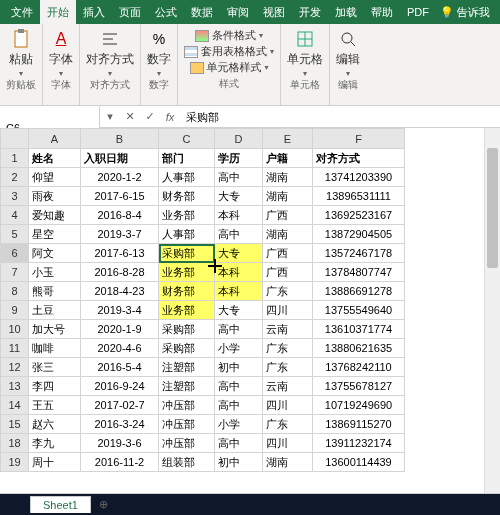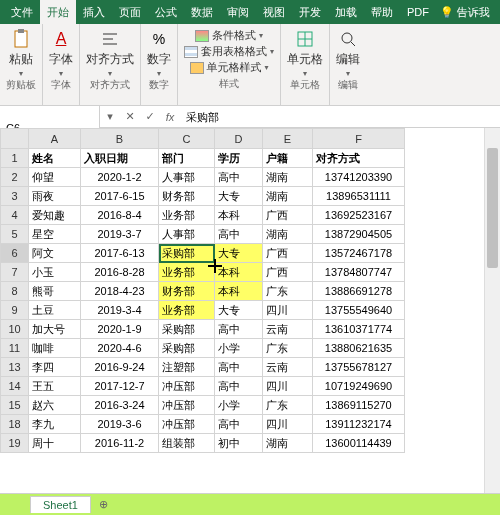--- a/index.html
+++ b/index.html
@@ -25,21 +25,21 @@
 th,td{border:1px solid #d4d4d4;height:19px;padding:0 3px;overflow:hidden;white-space:nowrap;font-size:11px;background:#fff;}
 th{background:#e6e6e6;color:#333;text-align:center;font-weight:normal;}
 .rowhdr{background:#e6e6e6;text-align:center;width:28px;}
 .colA{width:52px;}.colB{width:78px;}.colC{width:56px;}.colD{width:48px;}.colE{width:50px;}.colF{width:92px;}
 .sel-row th.rowhdr{background:#d2d2d2;}
 .hdr-row th{height:20px;}
 .data td{text-align:left;}
 .data td.r{text-align:center;}
 .hl{background:#ffff66 !important;}
 .active-cell{outline:2px solid #217346;outline-offset:-2px;position:relative;z-index:2;}
-.sheet-tabs{position:absolute;bottom:0;left:0;right:0;height:22px;background:#bef264;border-top:1px solid #d0d0d0;display:flex;align-items:center;padding-left:30px;}
+.sheet-tabs{position:absolute;bottom:0;left:0;right:0;height:22px;background:#0f172a;border-top:1px solid #d0d0d0;display:flex;align-items:center;padding-left:30px;}
 .sheet-tab{background:#fff;border:1px solid #ccc;border-bottom:none;padding:2px 12px;font-size:11px;color:#217346;}
 .sheet-add{padding:2px 8px;color:#666;}
 .cross-cursor{position:absolute;width:14px;height:14px;pointer-events:none;z-index:5;}
 .cross-cursor::before,.cross-cursor::after{content:"";position:absolute;background:#000;}
 .cross-cursor::before{left:6px;top:0;width:2px;height:14px;}
 .cross-cursor::after{top:6px;left:0;height:2px;width:14px;}
 .styles-col{display:flex;flex-direction:column;gap:1px;align-items:center;padding:2px 0;}
 .styles-item{display:flex;align-items:center;gap:3px;font-size:10px;color:#333;}
 .mini-swatch{width:14px;height:12px;border:1px solid #999;display:inline-block;}
 .scroll-v{position:absolute;right:0;top:128px;bottom:22px;width:16px;background:#f0f0f0;border-left:1px solid #ddd;}
@@ -275,32 +275,41 @@
         <tr class="data">
           <th class="rowhdr">11</th>
           <td class="">咖啡</td>
           <td class="r">2020-4-6</td>
           <td class="">采购部</td>
           <td class="">小学</td>
           <td class="">广东</td>
           <td class="r">13880621635</td>
         </tr>
         <tr class="data">
+          <th class="rowhdr">12</th>
+          <td class="">张三</td>
+          <td class="r">2016-5-4</td>
+          <td class="">注塑部</td>
+          <td class="">初中</td>
+          <td class="">广东</td>
+          <td class="r">13768242110</td>
+        </tr>
+        <tr class="data">
           <th class="rowhdr">13</th>
           <td class="">李四</td>
           <td class="r">2016-9-24</td>
           <td class="">注塑部</td>
           <td class="">高中</td>
           <td class="">云南</td>
           <td class="r">13755678127</td>
         </tr>
         <tr class="data">
           <th class="rowhdr">14</th>
           <td class="">王五</td>
-          <td class="r">2017-12-7</td>
+          <td class="r">2017-02-7</td>
           <td class="">冲压部</td>
           <td class="">高中</td>
           <td class="">四川</td>
           <td class="r">10719249690</td>
         </tr>
         <tr class="data">
           <th class="rowhdr">15</th>
           <td class="">赵六</td>
           <td class="r">2016-3-24</td>
           <td class="">冲压部</td>

